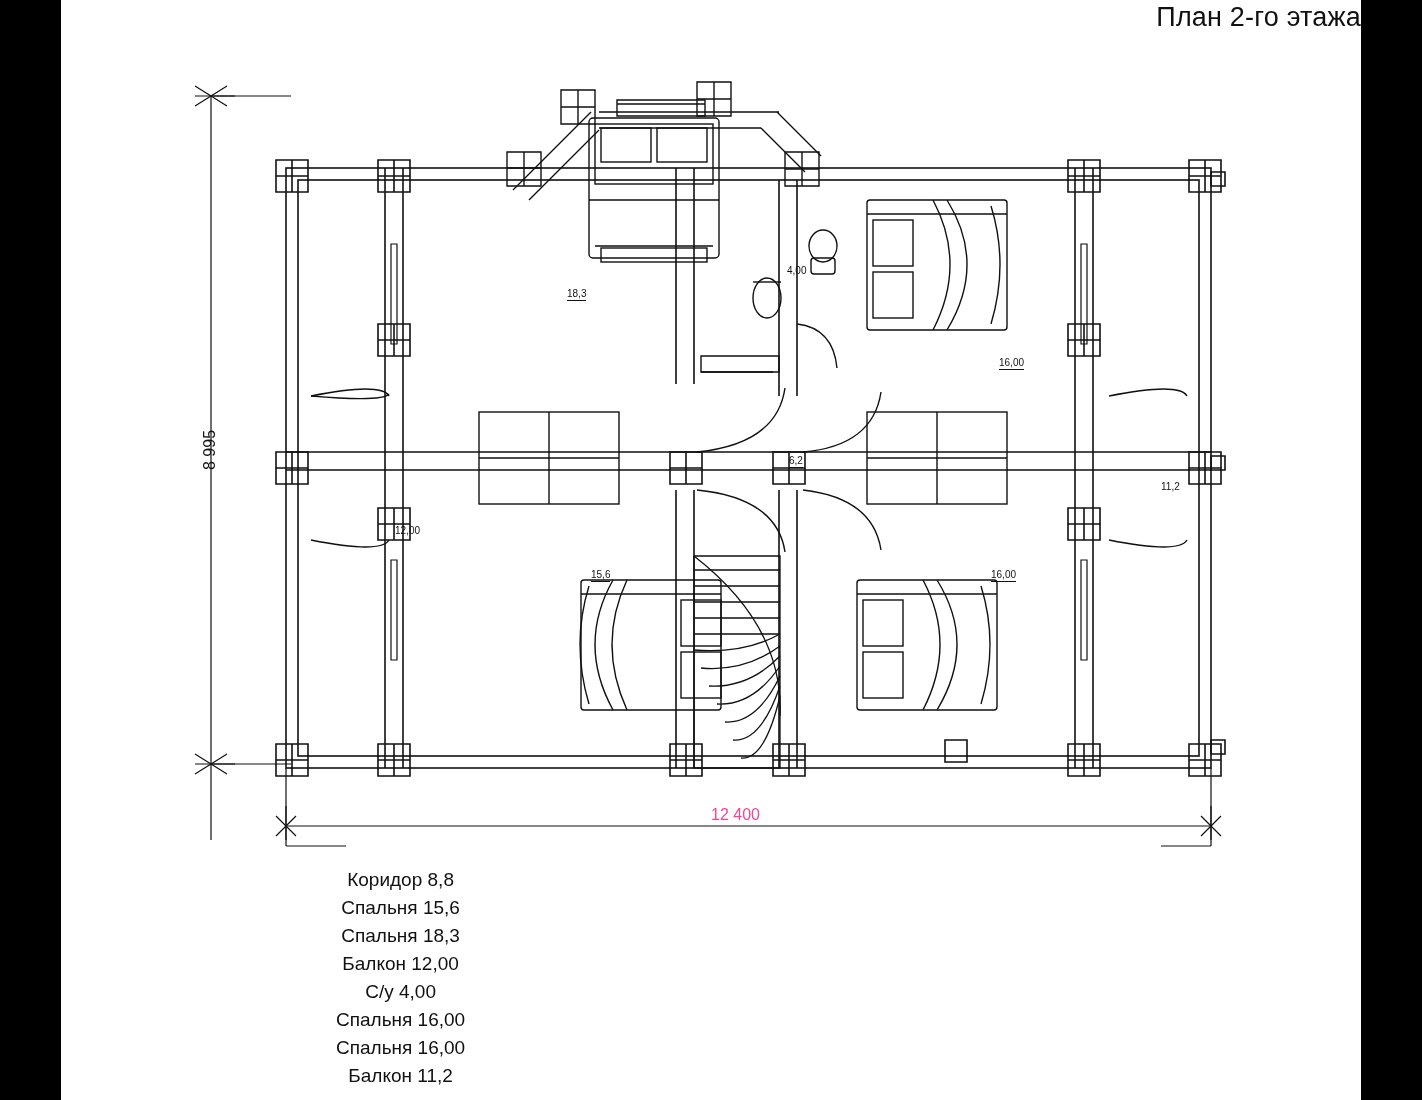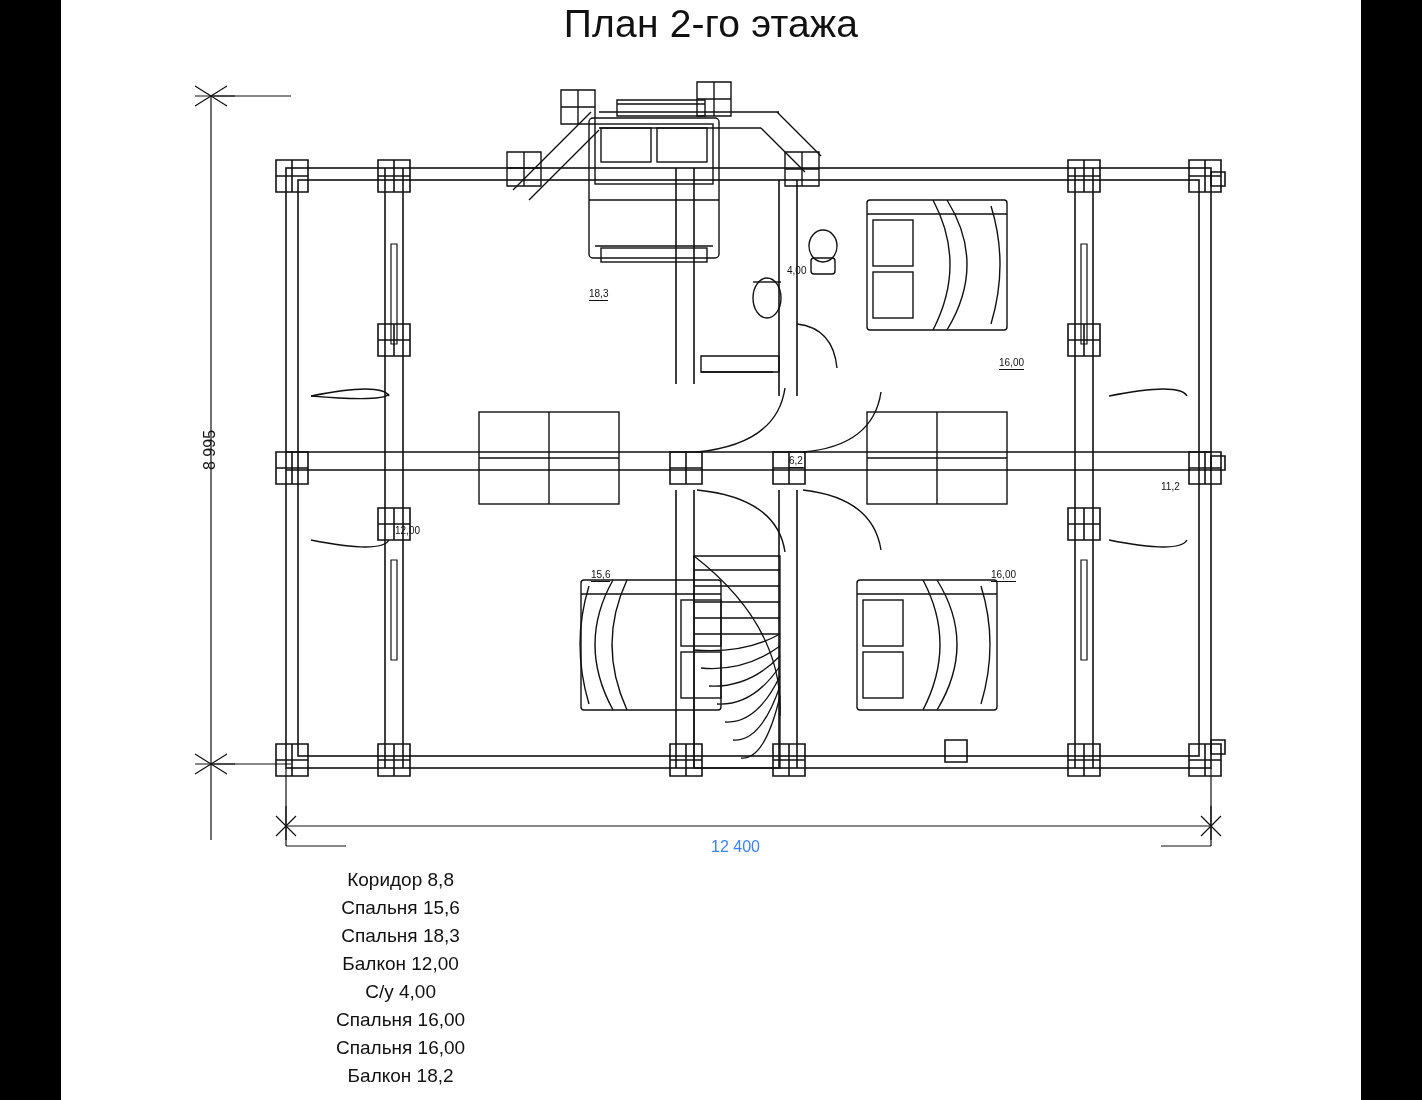--- a/index.html
+++ b/index.html
@@ -1,21 +1,21 @@
 <!DOCTYPE html>
 <html><head>
 <meta charset="utf-8">
 <style>
   html,body{margin:0;padding:0;background:#000;}
   body{width:1422px;height:1100px;overflow:hidden;font-family:"Liberation Sans",sans-serif;}
   #sheet{position:absolute;left:61px;top:0;width:1300px;height:1100px;background:#fff;}
-  .title{position:absolute;left:0;top:2px;width:1300px;text-align:center;font-size:39px;color:#111;letter-spacing:0.2px;}
+  .title{position:absolute;left:0;top:2px;width:1300px;text-align:right;font-size:27px;color:#111;letter-spacing:0.2px;}
   .lbl{position:absolute;font-size:10px;color:#111;white-space:nowrap;}
   .lbl.u{border-bottom:1px solid #111;padding-bottom:1px;}
-  .dimtext{position:absolute;font-size:16px;color:#3b82f6;white-space:nowrap;margin-top:32px;}
+  .dimtext{position:absolute;font-size:16px;color:#ec4899;white-space:nowrap;}
   .vdim{position:absolute;font-size:16px;color:#111;transform:rotate(-90deg);transform-origin:left top;white-space:nowrap;}
   .legend{position:absolute;left:275px;top:866px;font-size:19px;color:#111;line-height:28px;}
   .legend div{white-space:nowrap;text-align:center;}
   svg{position:absolute;left:0;top:0;}
 </style>
 </head>
 <body>
 
 <div id="sheet">
 
@@ -211,36 +211,36 @@
         <path d="M215 816 l20 20 M215 836 l20 -20"></path>
         <path d="M1140 816 l20 20 M1140 836 l20 -20"></path>
         <path d="M225 806 v40 M1150 806 v40"></path>
         <path d="M225 768 v72 M1150 768 v72"></path>
         <path d="M225 846 h60 M1100 846 h50"></path>
       </g>
 
     </g>
   </svg>
 
-  <div class="lbl u" style="left:528px;top:288px;text-align:right;">18,3</div>
+  <div class="lbl u" style="left:506px;top:288px;text-align:right;">18,3</div>
   <div class="lbl" style="left:726px;top:265px;">4,00</div>
   <div class="lbl u" style="left:938px;top:357px;">16,00</div>
   <div class="lbl u" style="left:728px;top:455px;">6,2</div>
   <div class="lbl" style="left:334px;top:481px;margin-top:44px;">12,00</div>
   <div class="lbl" style="left:1100px;top:481px;">11,2</div>
   <div class="lbl u" style="left:530px;top:569px;">15,6</div>
   <div class="lbl u" style="left:930px;top:569px;">16,00</div>
 
   <div class="vdim" style="left:140px;top:470px;">8 995</div>
   <div class="dimtext" style="left:650px;top:806px;">12 400</div>
 
   <div class="legend">
     <div>Коридор 8,8</div>
     <div>Спальня 15,6</div>
     <div>Спальня 18,3</div>
     <div>Балкон 12,00</div>
     <div>С/у 4,00</div>
     <div>Спальня 16,00</div>
     <div>Спальня 16,00</div>
-    <div>Балкон  18,2</div>
+    <div>Балкон  11,2</div>
   </div>
 
 </div>
 
 </body></html>

